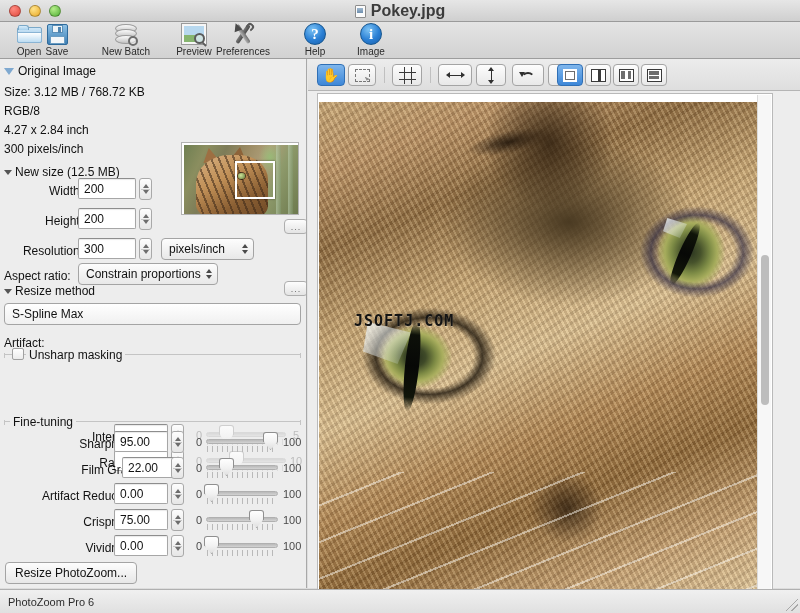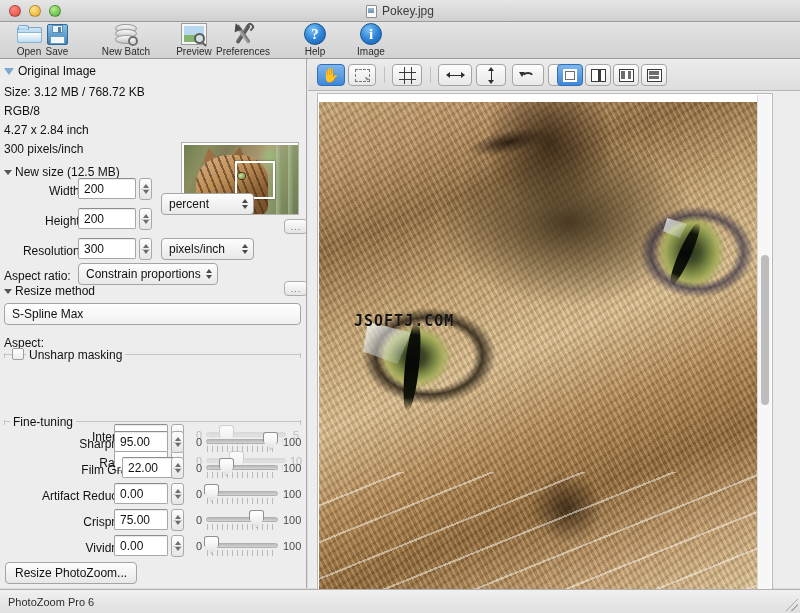--- a/index.html
+++ b/index.html
@@ -29,21 +29,21 @@
   .traffic { display: flex; gap: 8px; margin-left: 9px; }
   .tl { width: 12px; height: 12px; border-radius: 50%; border: 1px solid rgba(0,0,0,.28); }
   .tl.red    { background: radial-gradient(circle at 35% 30%, #ff8a80, #e0483c); }
   .tl.yellow { background: radial-gradient(circle at 35% 30%, #ffe38a, #e9a825); }
   .tl.green  { background: radial-gradient(circle at 35% 30%, #b6ee8a, #4fae33); }
   .title-center {
     position: absolute; left: 0; right: 0; top: 0; height: 22px;
     display: flex; align-items: center; justify-content: center; gap: 5px;
     pointer-events: none;
   }
-  .title-text { font-size: 12px; font-weight: normal; color: #3b3b3b; }
+  .title-text { font-size: 16px; font-weight: bold; color: #3b3b3b; }
   .doc-icon { width: 11px; height: 13px; position: relative; }
   .doc-icon:before {
     content:''; position:absolute; inset:0;
     background:#fbfbfb; border:1px solid #8d8d8d; border-radius:1px;
   }
   .doc-icon:after {
     content:''; position:absolute; left:2px; top:3px; width:6px; height:5px;
     background: linear-gradient(to bottom,#9fb8cf,#6f8fae);
   }
 
@@ -596,27 +596,20 @@
         <span class="dn"></span>
       </div>
 
     <div class="fld-label" style="left:10px; top:155px; width:73px;">Height:</div>
     <div class="txtfield" style="left:78px; top:149px; width:58px;">200</div>
     <div class="stepper" style="left:139px; top:149px;">
         <span class="up"></span>
         <span class="dn"></span>
       </div>
 
-    <div class="popup" style="left:161px; top:134px; width:93px;">
-      <span>percent</span>
-      <span class="arrows">
-          <span class="a1"></span>
-          <span class="a2"></span>
-        </span>
-    </div>
 
     <div class="fld-label" style="left:10px; top:185px; width:73px;">Resolution:</div>
     <div class="txtfield" style="left:78px; top:179px; width:58px;">300</div>
     <div class="stepper" style="left:139px; top:179px;">
         <span class="up"></span>
         <span class="dn"></span>
       </div>
 
     <div class="popup" style="left:161px; top:179px; width:93px;">
       <span>pixels/inch</span>
@@ -639,21 +632,21 @@
       <span class="disclosure open"></span>
       <span>Resize method</span>
     </div>
     <div class="btn-dots" style="left:284px; top:222px;">...</div>
 
     <div class="combo" style="left:4px; top:244px; width:297px;">
       <span>S-Spline Max</span>
       <span class="arrows"><span class="a1"></span><span class="a2"></span></span>
     </div>
 
-    <div class="fld-label" style="left:4px; top:277px;">Aspect:</div>
+    <div class="fld-label" style="left:4px; top:277px;">Artifact:</div>
 
     <div class="groupbox-tick" style="left:4px; top:294px;"></div>
     <div class="groupbox-line" style="left:4px; top:295px; width:297px;"></div>
     <div class="groupbox-tick" style="left:300px; top:294px;"></div>
     <div class="checkbox" style="left:12px; top:289px;"></div>
     <div class="group-title" style="left:26px; top:289px;">Unsharp masking</div>
 
     <div class="fld-label" style="left:30px; top:371px; width:110px; text-align:right;">Intensity:</div>
     <div class="txtfield disabled" style="left:114px; top:365px; width:54px;"></div>
     <div class="stepper disabled" style="left:171px; top:365px;">

